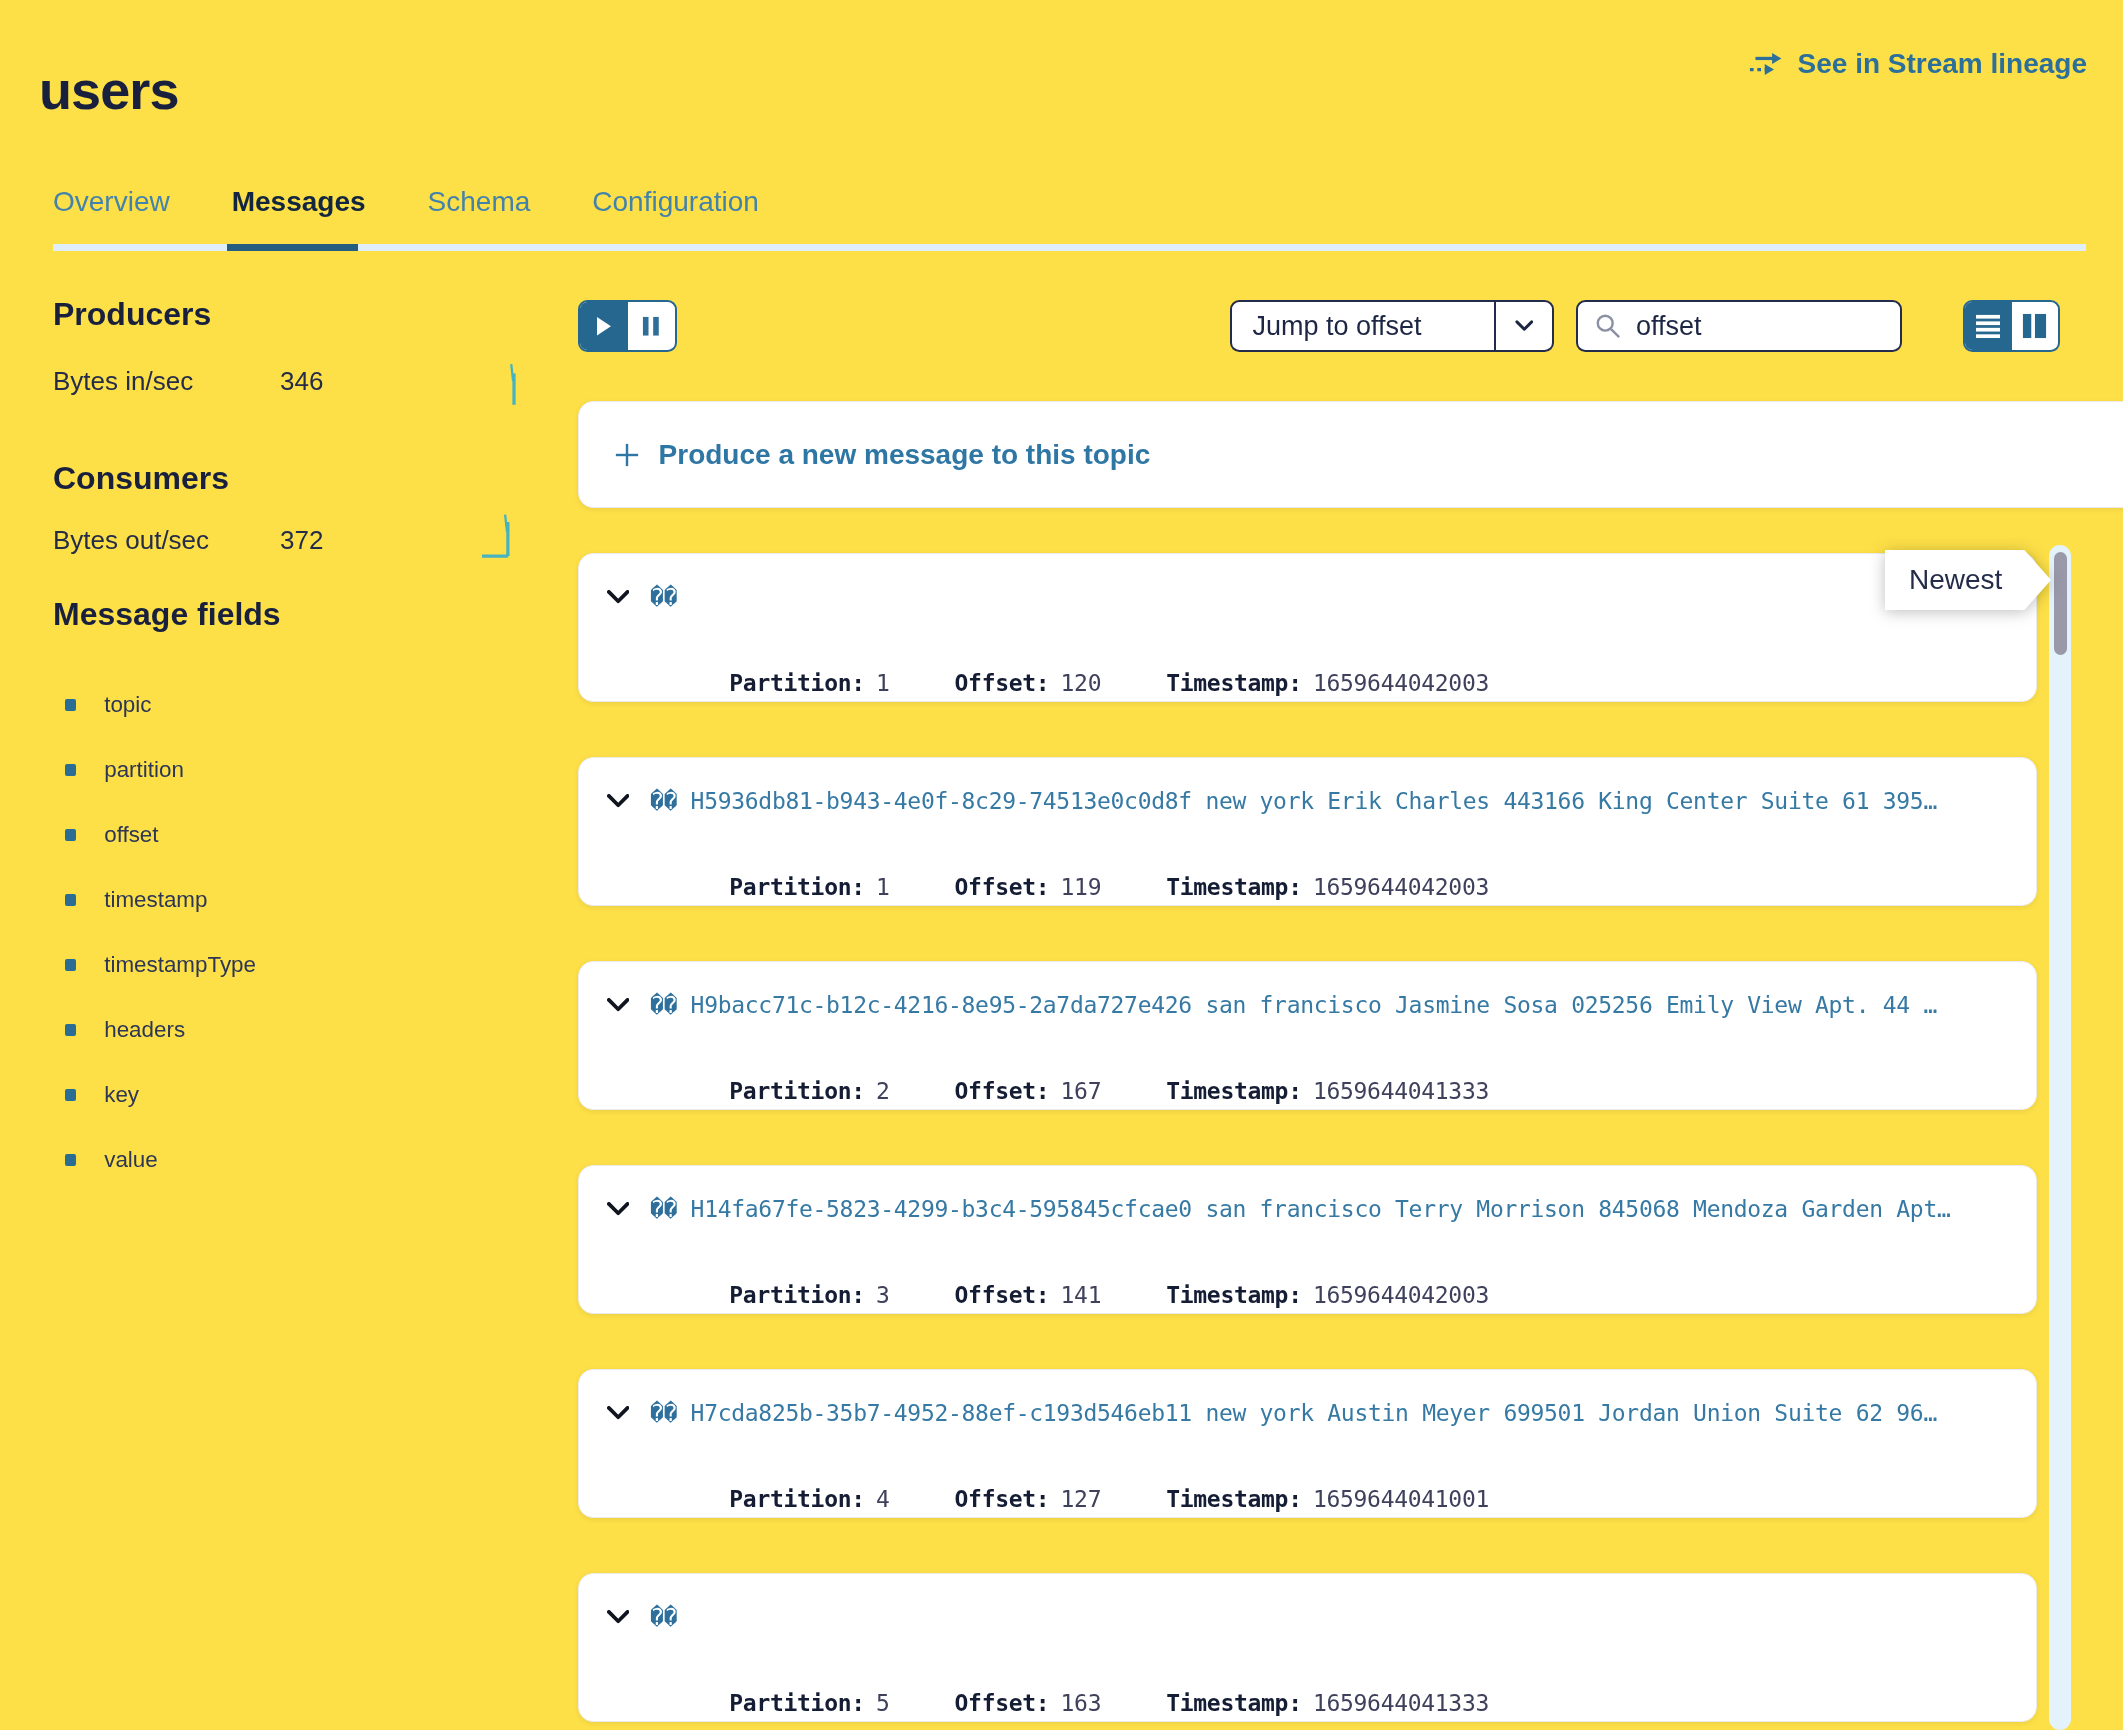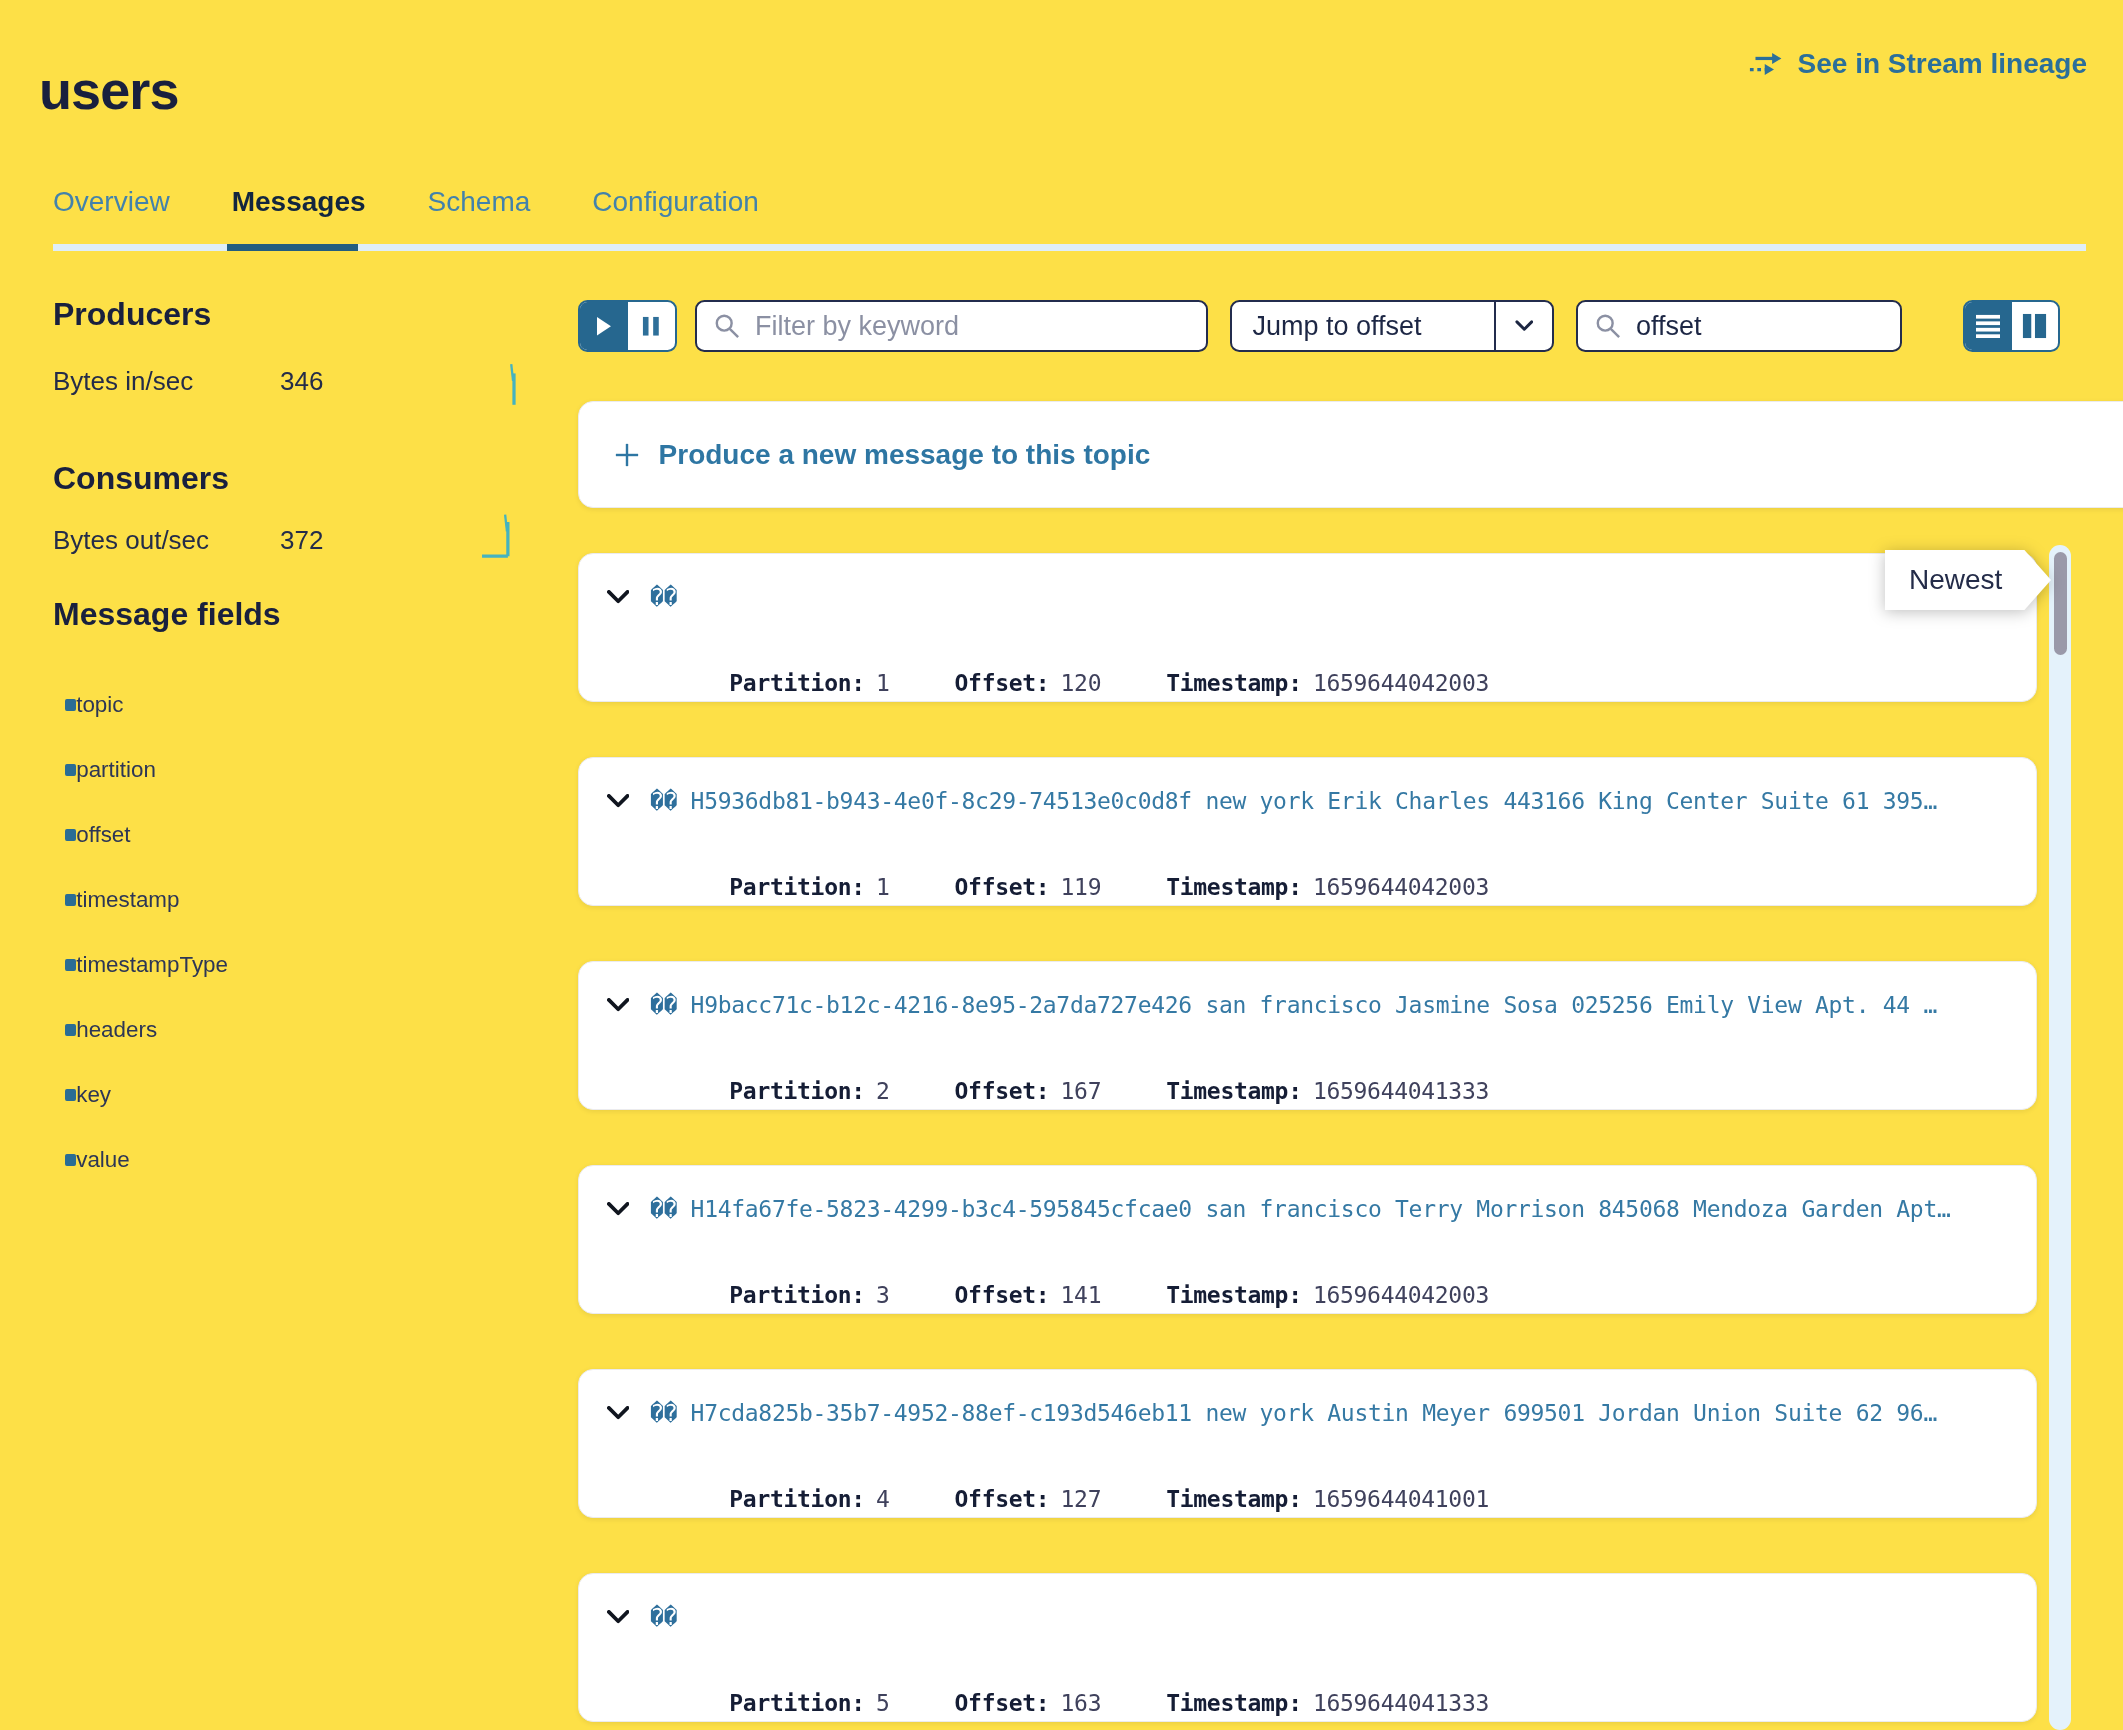--- a/index.html
+++ b/index.html
@@ -17,21 +17,21 @@
   .tab{color:#4382ab;cursor:pointer;padding-bottom:24px;}
   .tab.active{color:#12263f;font-weight:bold;}
   .tab-track{left:53px;top:244px;width:2033px;height:6.5px;background:#dfeef8;}
   .tab-active-bar{left:227px;top:244px;width:131px;height:6.5px;background:#235d80;}
 
   
   .side-h{left:53px;font-size:32px;font-weight:bold;color:#19203e;}
   .metric-label{left:53px;font-size:26px;color:#242c49;}
   .metric-value{left:280px;font-size:26px;color:#242c49;}
   .fields{left:65px;top:692px;display:flex;flex-direction:column;gap:39px;}
-  .field-item{display:flex;align-items:center;cursor:pointer;}
+  .field-item{display:flex;align-items:center;gap:28px;cursor:pointer;}
   .bullet{width:11.2px;height:11.2px;background:#2a6d94;border-radius:1.9px;flex:0 0 auto;}
   .field-label{font-size:22.4px;color:#2d3655;}
 
   
   .ctl{top:300px;height:52px;box-sizing:border-box;}
   .seg{left:578px;width:99px;border:2.8px solid #26678f;border-radius:9.3px;display:flex;overflow:hidden;background:#fff;cursor:pointer;}
   .seg .half{flex:1;display:flex;align-items:center;justify-content:center;}
   .seg .on{background:#26678f;}
   .input{border:2.8px solid #232c4d;border-radius:9.3px;background:#fff;display:flex;align-items:center;}
   .filter{left:695px;width:513px;}
@@ -163,27 +163,20 @@
       </svg>
     </div>
     <div class="half">
       <svg width="17.7" height="20.5" viewBox="0 0 19 22">
         <rect x="1" y="1" width="6" height="20" fill="#2e6f99"></rect>
         <rect x="12" y="1" width="6" height="20" fill="#2e6f99"></rect>
       </svg>
     </div>
   </div>
 
-  <div class="abs ctl input filter">
-    <svg class="mag" width="26" height="26" viewBox="0 0 28 28">
-      <circle cx="11" cy="11" r="8" fill="none" stroke="#8b90a3" stroke-width="2.6"></circle>
-      <line x1="17" y1="17" x2="26" y2="26" stroke="#8b90a3" stroke-width="2.6"></line>
-    </svg>
-    <input placeholder="Filter by keyword" style="">
-  </div>
 
   <div class="abs ctl input jump">
     <span class="jump-label">Jump to offset</span>
     <span class="jump-chev">
       <svg width="18.6" height="12" viewBox="0 0 20 13">
         <polyline points="2,2 10,10 18,2" fill="none" stroke="#1c2642" stroke-width="3.2" stroke-linecap="round" stroke-linejoin="round"></polyline>
       </svg>
     </span>
   </div>
 

